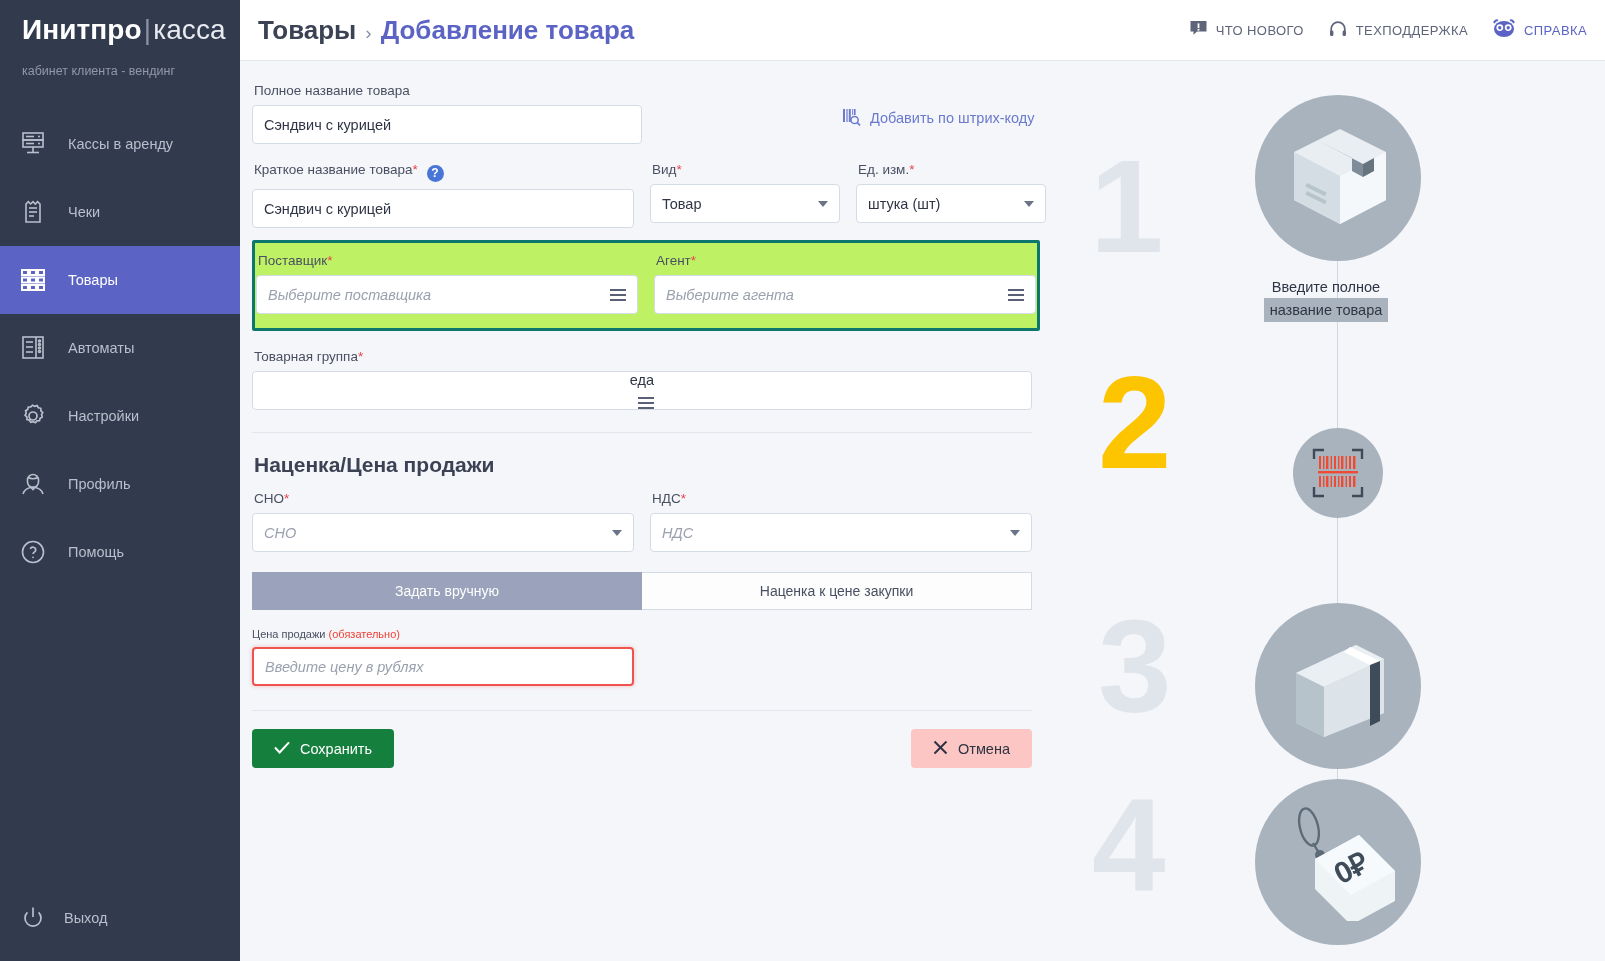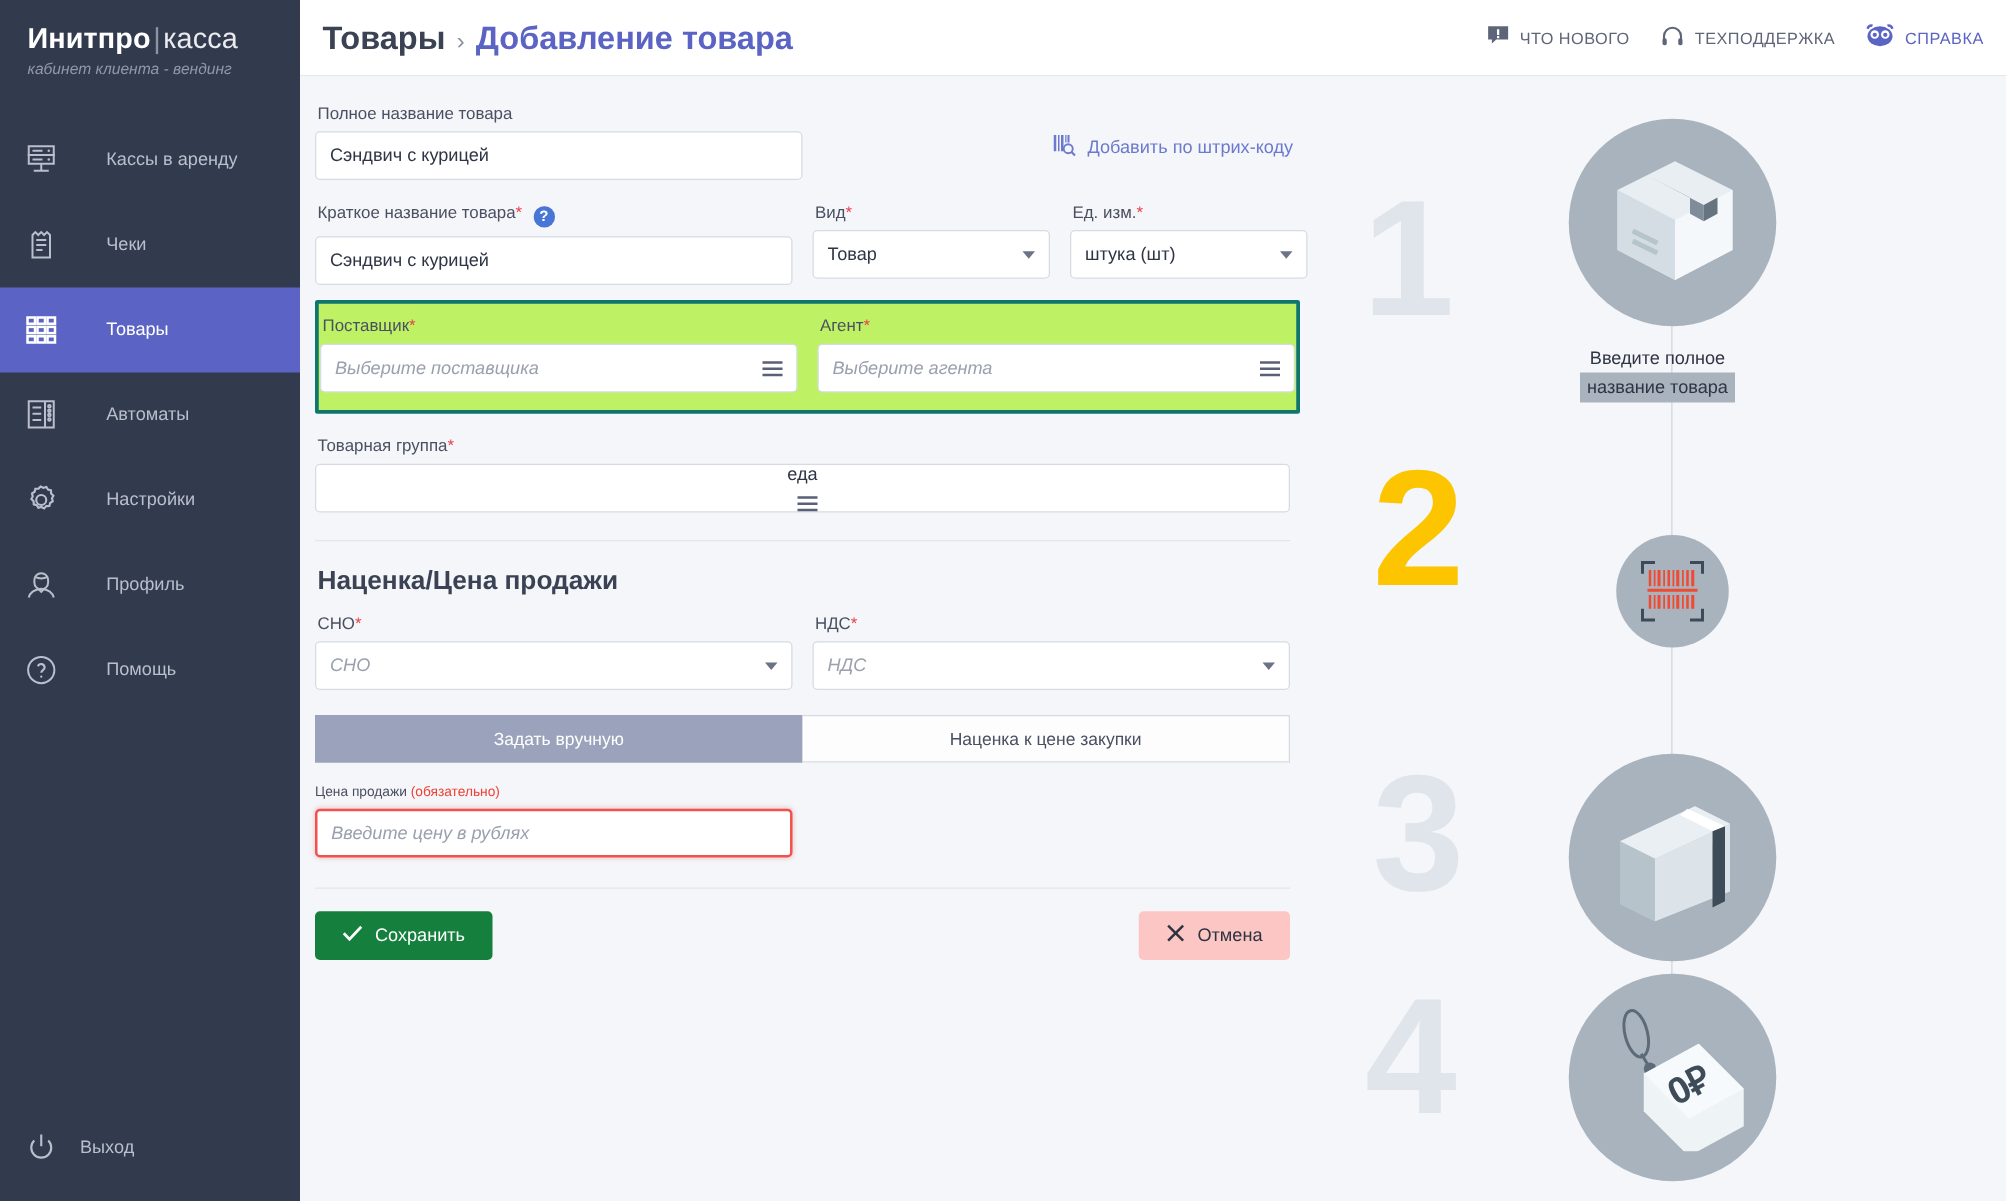--- a/index.html
+++ b/index.html
@@ -14,35 +14,34 @@
 
   
   .sidebar {
     width: 240px; height: 961px;
     background: #323a4d;
     flex: 0 0 240px;
     position: relative;
     color: #c3c8d4;
   }
   .brand { padding: 16px 0 0 22px; }
-  .brand-line1 { font-size: 23px; line-height: 28px; color: #ffffff; letter-spacing: .1px; }
+  .brand-line1 { font-size: 28px; line-height: 28px; color: #ffffff; letter-spacing: .1px; }
   .brand-line1 .b-strong { font-weight: bold; }
   .brand-line1 .b-sep { color: #8d93a3; font-weight: normal; padding: 0 2px; }
   .brand-line1 .b-light { font-weight: normal; color: #e9ebf0; }
-  .brand-line2 { font-size: 12.5px; color: #9198a8; margin-top: 4px; font-style: italic; }
+  .brand-line2 { font-size: 12.5px; color: #9198a8; margin-top: 20px; }
 
   .nav { margin-top: 32px; }
   .nav-item {
     display: flex; align-items: center;
     height: 68px;
     padding-left: 18px;
     cursor: pointer;
     color: #b9bfcd;
     font-size: 14.5px;
-    gap: 17px;
   }
   .nav-item .ic { width: 46px; flex: 0 0 46px; display: flex; align-items: center; justify-content: flex-start; }
   .nav-item .lbl { padding-left: 4px; }
   .nav-item.active { background: #5b64c4; color: #ffffff; }
   .nav-item.active .lbl { color: #ffffff; }
 
   .logout {
     position: absolute; left: 0; bottom: 18px;
     display: flex; align-items: center;
     height: 50px; padding-left: 18px;

